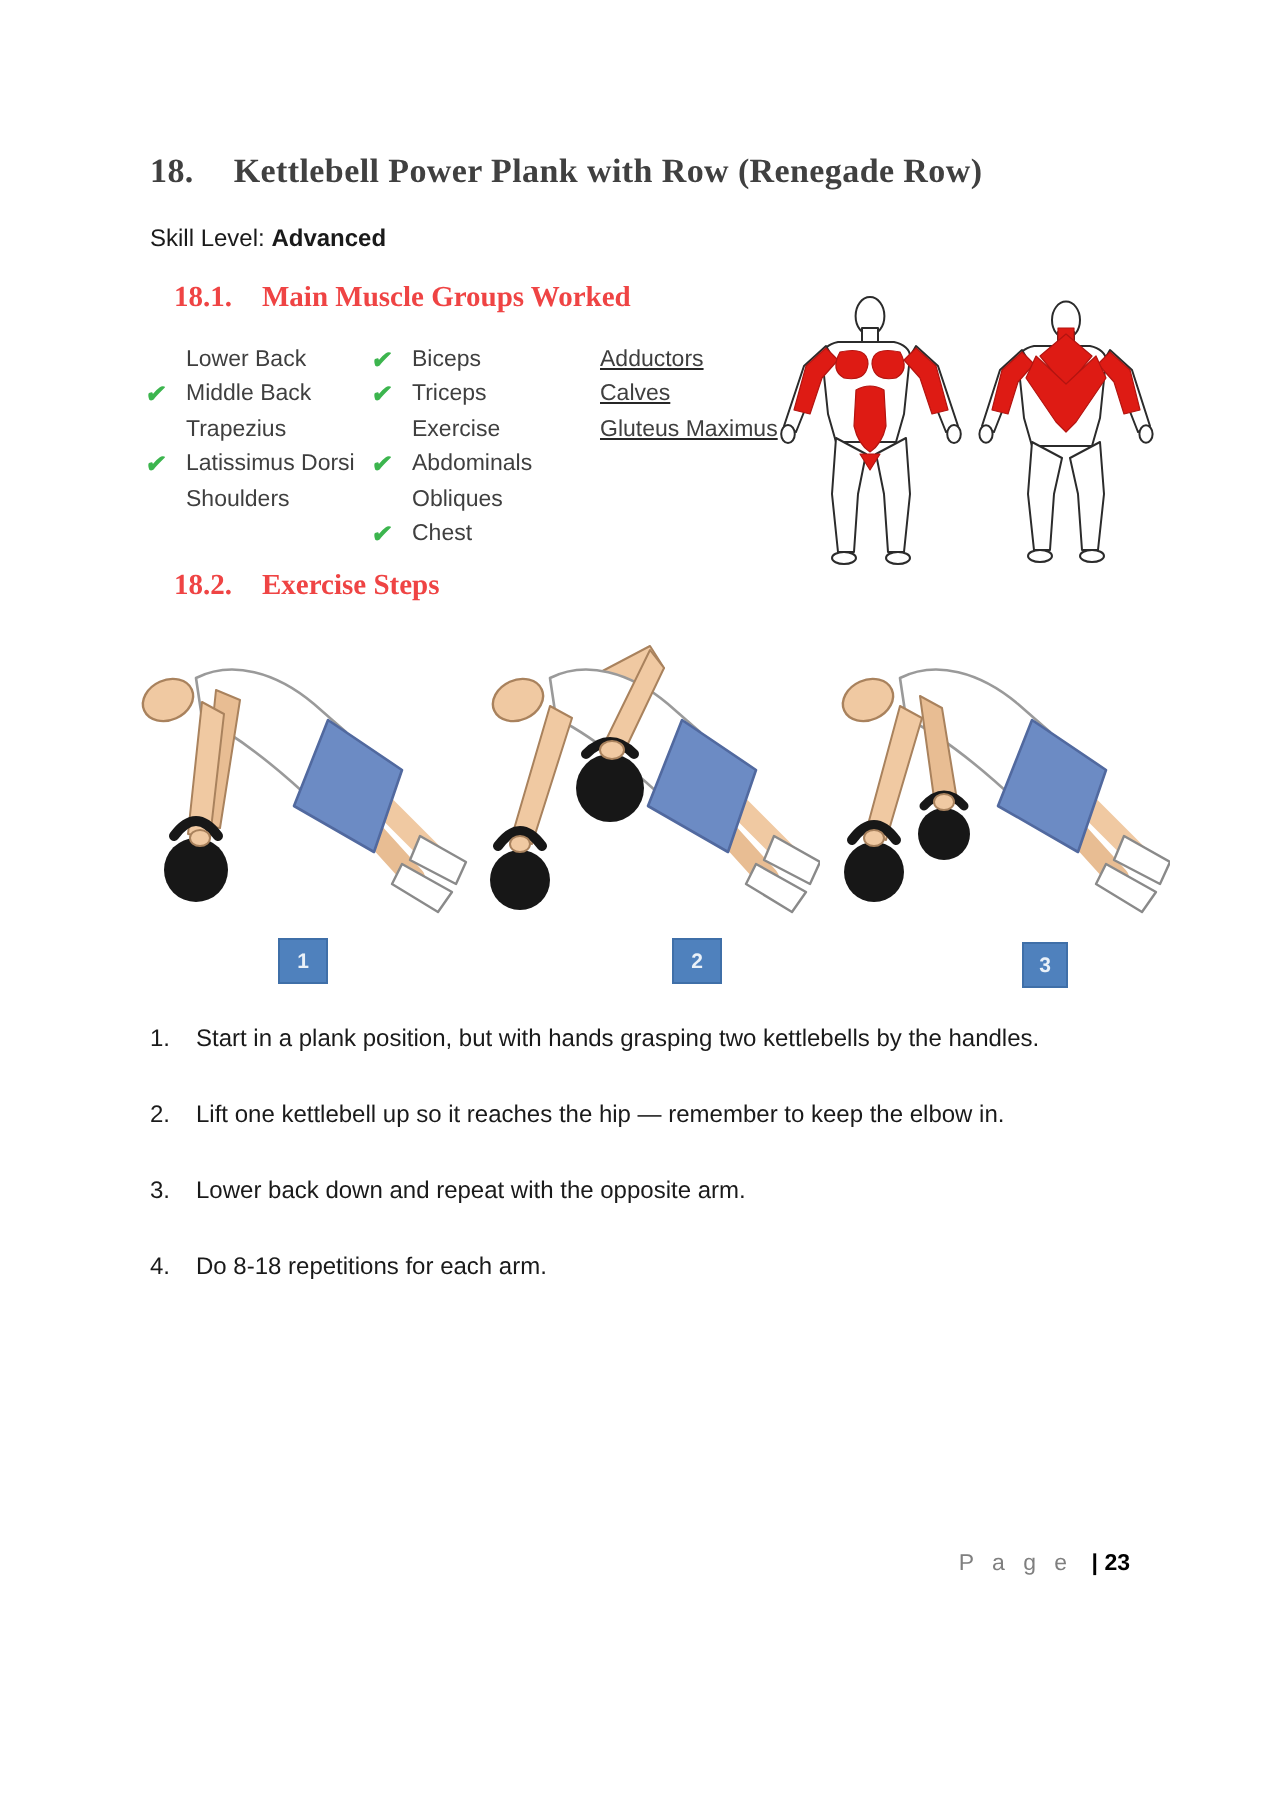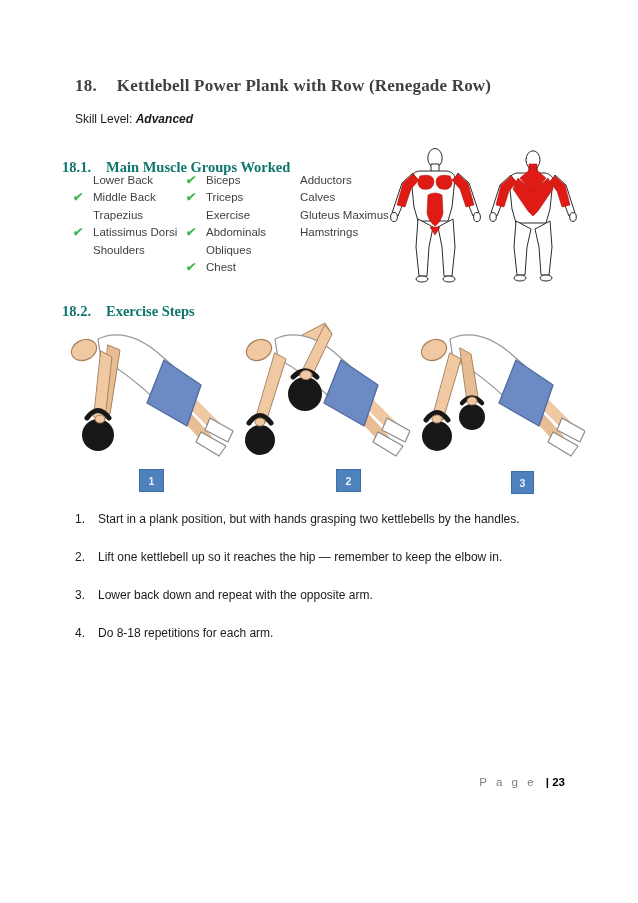--- a/index.html
+++ b/index.html
@@ -8,37 +8,36 @@
     font-family:"Liberation Sans",sans-serif;color:#262626;overflow:hidden;
   }
   
   .h1{
     position:absolute;left:75px;top:76px;
     font-family:"Liberation Serif",serif;font-weight:bold;font-size:17px;
     color:#404040;letter-spacing:.2px;
   }
   .h1 .hnum{margin-right:20px;}
   .h2{
-    position:absolute;left:62px;
+    position:absolute;left:87px;
     font-family:"Liberation Serif",serif;font-weight:bold;font-size:14.5px;
-    color:#0f766e;
-    margin-top:18px;
+    color:#ef4444;
   }
   .h2 .hnum{margin-right:15px;}
   .h2.s1{top:141px;}
   .h2.s2{top:285px;}
   
   .skill{position:absolute;left:75px;top:112px;font-size:12px;color:#1a1a1a;}
-  .skill b{font-weight:bold;font-style:italic;}
+  .skill b{font-weight:bold;}
   
   .muscles{position:absolute;left:73px;top:172px;display:flex;}
   .mcol{display:flex;flex-direction:column;}
   .mcol:nth-child(1){width:113px;}
   .mcol:nth-child(2){width:94px;}
-  .mcol:nth-child(3){width:140px;}
+  .mcol:nth-child(3){width:140px;text-decoration:underline;}
   .m-row{display:flex;align-items:center;height:17.4px;line-height:17.4px;}
   .m-check{
     width:20px;flex:0 0 20px;font-size:12px;color:#3CB54E;font-weight:bold;
     transform:skewX(-8deg);
   }
   .m-check.off{visibility:hidden;}
   .m-label{font-size:11.5px;color:#3F3F3F;white-space:nowrap;}
   
   .anat{position:absolute;}
   .anat.front{left:388px;top:147px;}
@@ -139,24 +138,20 @@
           <span class="m-check off">✔</span>
           <span class="m-label">Adductors</span>
         </div>
         <div class="m-row">
           <span class="m-check off">✔</span>
           <span class="m-label">Calves</span>
         </div>
         <div class="m-row">
           <span class="m-check off">✔</span>
           <span class="m-label">Gluteus Maximus</span>
-        </div>
-        <div class="m-row">
-          <span class="m-check off">✔</span>
-          <span class="m-label">Hamstrings</span>
         </div>
       </div>
     </div>
 
   <svg class="anat front" width="95" height="140" viewBox="0 0 95 140">
     <g stroke="#2b2b2b" stroke-width="1" fill="#ffffff" stroke-linejoin="round">
       <ellipse cx="47" cy="11" rx="7.2" ry="9.5"></ellipse>
       <rect x="43" y="17" width="8" height="8"></rect>
       <path d="M31,24 L59,24 C64,25 67,28 67,31 L64,60 L60,74 L30,74 L26,60 L23,31 C23,28 26,25 31,24 Z"></path>
       <path d="M25,26 L14,36 L4,66 L10,69 L20,44 L29,33 Z"></path>

